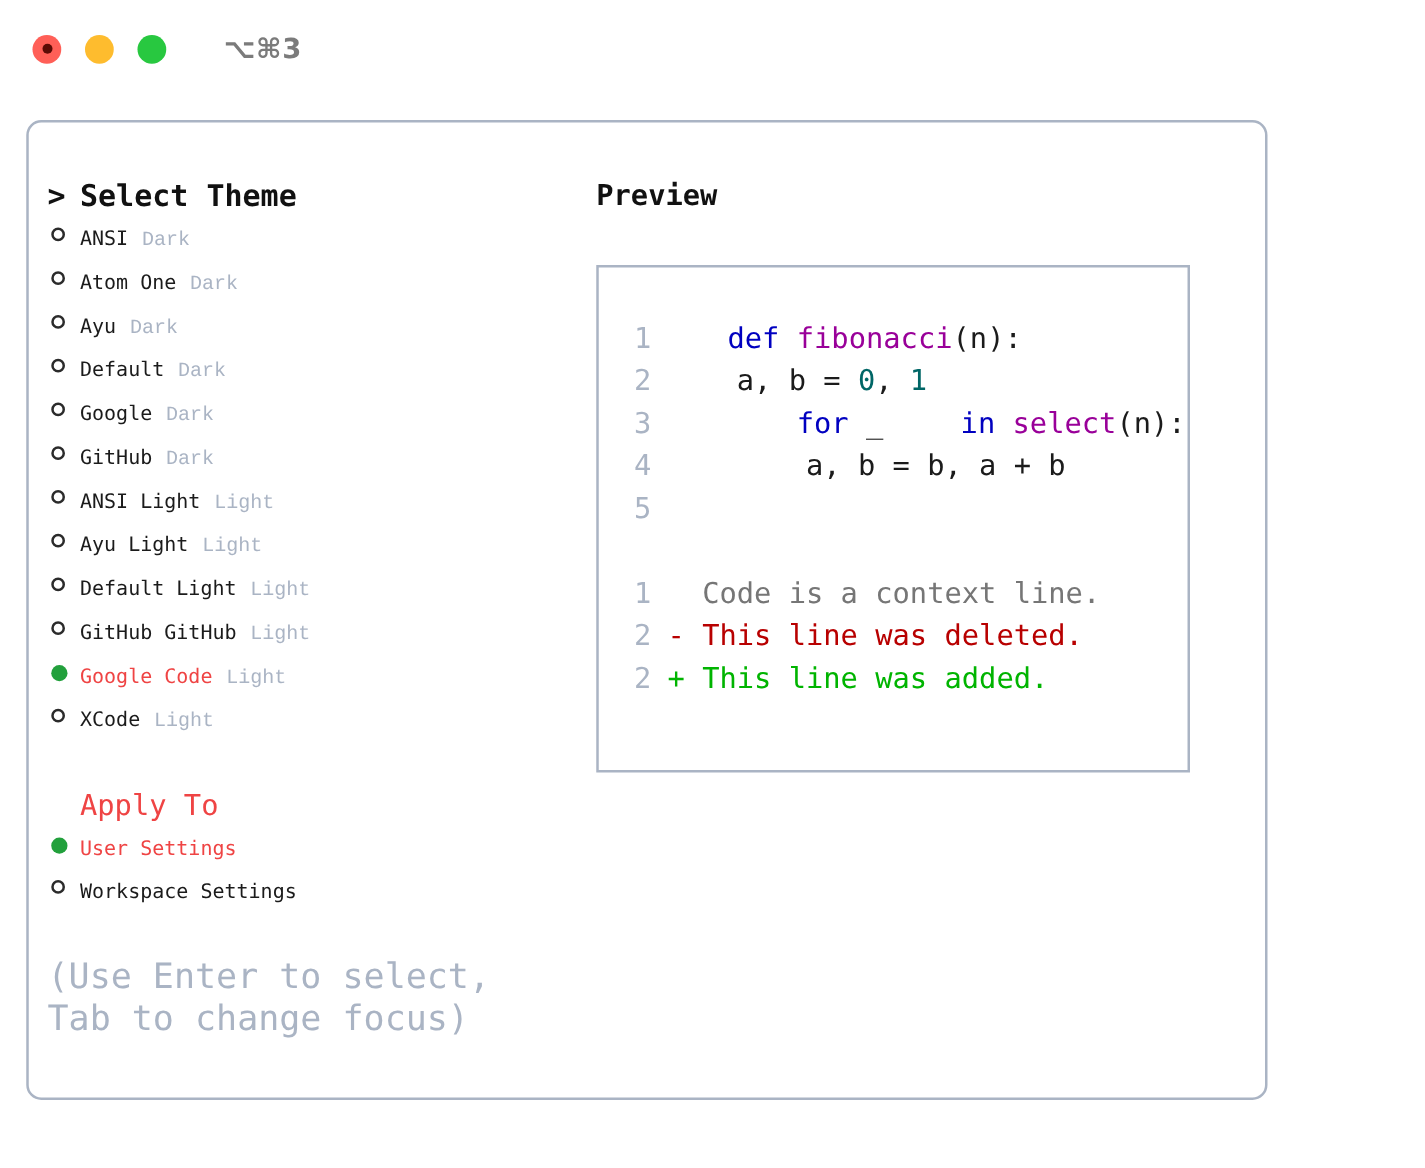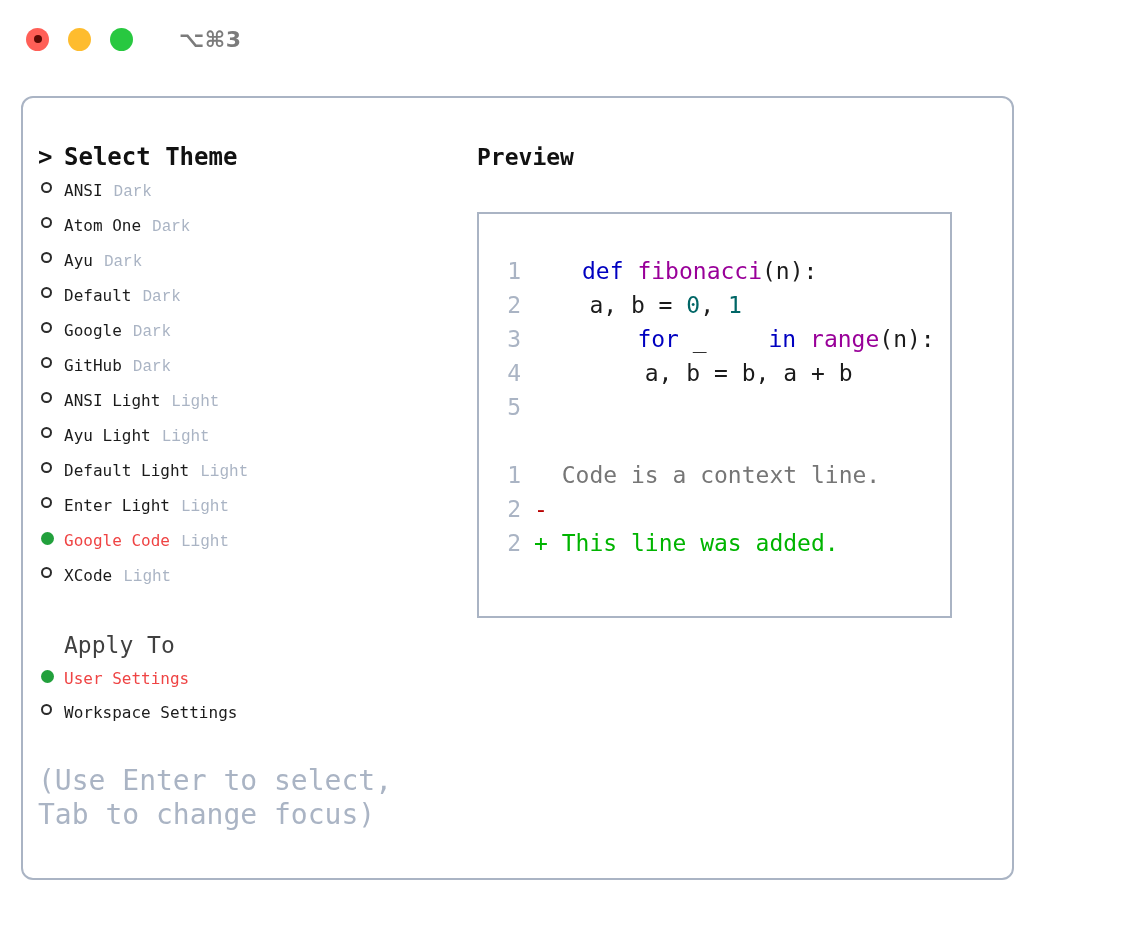--- a/index.html
+++ b/index.html
@@ -146,21 +146,21 @@
   .opt-label { color: #1b1b1b; }
   .opt-label.sel { color: #ef4444; }
   .opt-badge {
     color: #aab4c4;
     margin-left: 11px;
     font-family: Liberation Mono, monospace;
   }
 
   .group-title {
     font-size: 23px;
-    color: #404040;
+    color: #ef4444;
     line-height: 34px;
     padding-left: 26px;
     white-space: nowrap;
   }
 
   .spacer-row { height: 34px; }
 
   .hint {
     margin-top: 34px;
     font-size: 28px;
@@ -306,21 +306,21 @@
               <span class="bullet">
                 <span class="dot-hollow"></span>
               </span>
               <span class="opt-label">Default Light</span>
               <span class="opt-badge">Light</span>
             </div>
             <div class="opt-row">
               <span class="bullet">
                 <span class="dot-hollow"></span>
               </span>
-              <span class="opt-label">Enter Light</span>
+              <span class="opt-label">GitHub GitHub</span>
               <span class="opt-badge">Light</span>
             </div>
             <div class="opt-row">
               <span class="bullet">
                 <span class="dot-filled"></span>
               </span>
               <span class="opt-label sel">Google Code</span>
               <span class="opt-badge">Light</span>
             </div>
             <div class="opt-row">
@@ -354,28 +354,28 @@
         <div class="hint">(Use Enter to select, Tab to change focus)</div>
       </div>
 
       <div class="right-col">
         <div class="preview-title">Preview</div>
 
         <div class="preview-box">
           <div id="code-block">
               <div class="code-line"><span class="ln">1</span><span class="code-text"><span class="tok-kw">def </span><span class="tok-fn">fibonacci</span><span class="tok-plain">(n):</span></span></div>
               <div class="code-line"><span class="ln">2</span><span class="code-text"><span class="tok-plain">    a, b = </span><span class="tok-num">0</span><span class="tok-plain">, </span><span class="tok-num">1</span></span></div>
-              <div class="code-line"><span class="ln">3</span><span class="code-text"><span class="tok-plain">    </span><span class="tok-kw">for</span><span class="tok-plain"> _ </span><span class="tok-kw">in</span><span class="tok-plain"> </span><span class="tok-fn">range</span><span class="tok-plain">(n):</span></span></div>
+              <div class="code-line"><span class="ln">3</span><span class="code-text"><span class="tok-plain">    </span><span class="tok-kw">for</span><span class="tok-plain"> _ </span><span class="tok-kw">in</span><span class="tok-plain"> </span><span class="tok-fn">select</span><span class="tok-plain">(n):</span></span></div>
               <div class="code-line"><span class="ln">4</span><span class="code-text"><span class="tok-plain">        a, b = b, a + b</span></span></div>
               <div class="code-line"><span class="ln">5</span></div>
             </div>
           <div class="code-gap"></div>
           <div id="diff-block">
               <div class="code-line"><span class="ln">1</span><span class="code-text tok-ctx">  </span><span class="code-text tok-ctx">Code is a context line.</span></div>
-              <div class="code-line"><span class="ln">2</span><span class="code-text tok-del">- </span></div>
+              <div class="code-line"><span class="ln">2</span><span class="code-text tok-del">- </span><span class="code-text tok-del">This line was deleted.</span></div>
               <div class="code-line"><span class="ln">2</span><span class="code-text tok-add">+ </span><span class="code-text tok-add">This line was added.</span></div>
             </div>
         </div>
       </div>
 
     </div>
   </div>
 </div>
 
 </body></html>

